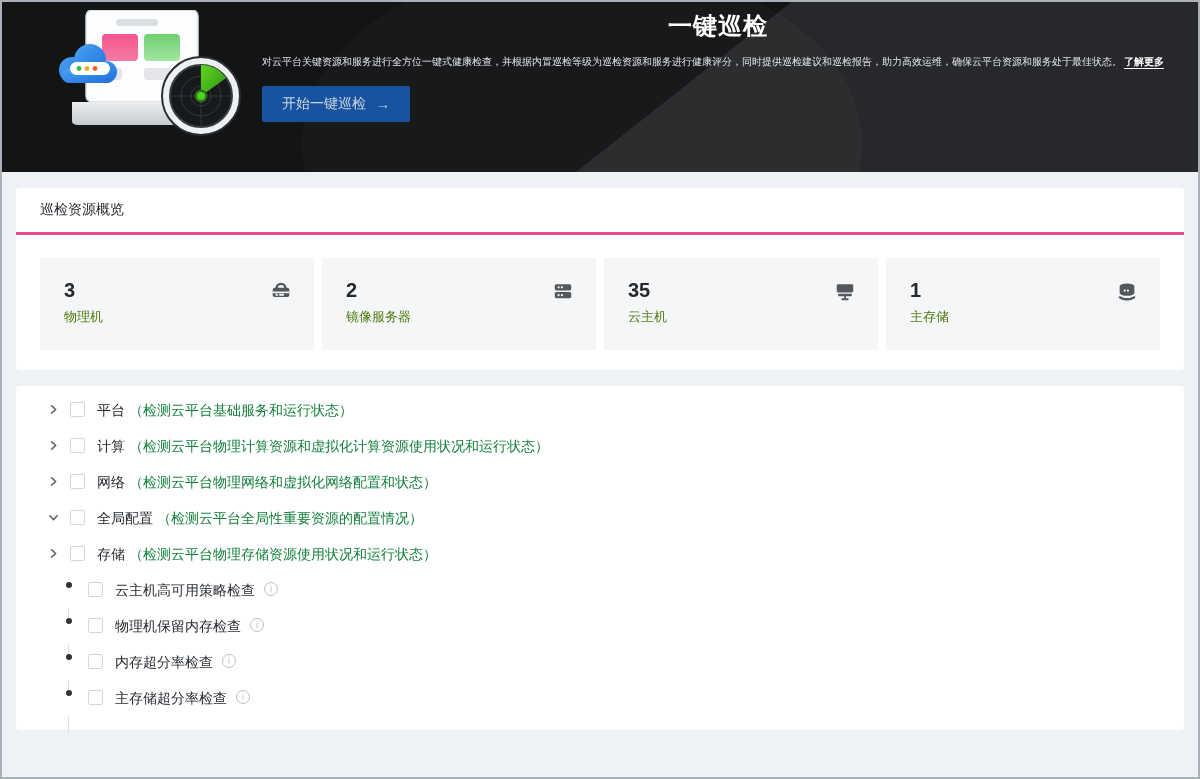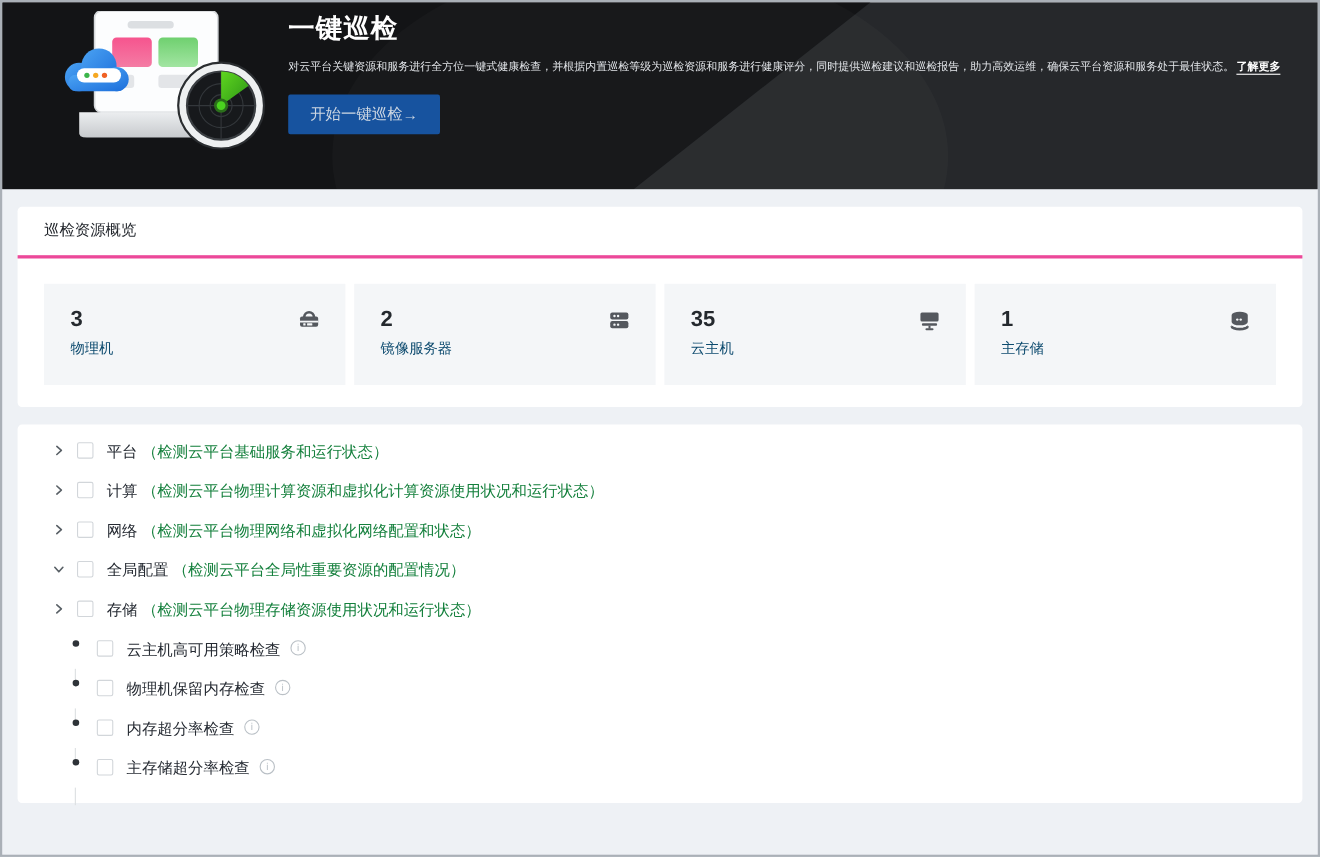--- a/index.html
+++ b/index.html
@@ -17,42 +17,42 @@
   .hero-shade {
     position:absolute; inset:0; background:#131416;
     clip-path:polygon(0 0, 66% 0, 48% 100%, 0 100%);
   }
   .hero-curve {
     position:absolute; left:300px; top:-40px; width:560px; height:360px;
     border-radius:50%; background:rgba(255,255,255,0.025);
   }
   .hero-art { position:relative; margin:8px 0 0 52px; width:192px; height:128px; flex:0 0 auto; }
   .hero-body { position:relative; margin-left:16px; padding-top:8px; width:912px; }
-  .hero-title { color:#ffffff; font-size:24px; font-weight:bold; letter-spacing:1px; margin-bottom:10px; }
+  .hero-title { color:#ffffff; font-size:24px; font-weight:bold; letter-spacing:1px; margin-bottom:10px;text-align:center; }
   .hero-desc { color:#e2e5e9; font-size:10px; line-height:20px; }
   .learn-more { color:#ffffff; font-weight:bold; text-decoration:underline; text-underline-offset:3px; cursor:pointer; margin-left:2px; }
   .start-btn {
-    margin-top:14px; display:inline-flex; align-items:center; 
+    margin-top:14px; display:inline-flex; align-items:center; gap:10px;
     background:#17539f; color:#ccd6e2; border:none; border-radius:2px;
     font-size:14px; padding:9px 20px; cursor:pointer; font-family:inherit;
   }
   .start-btn .arrow { font-size:14px; }
   
   .panel { background:#fff; border-radius:4px; margin:16px 14px 0 14px; }
   .panel-head {
     height:47px; display:flex; align-items:center; justify-content:space-between;
     padding:0 24px; border-bottom:3px solid #ec4899;
     font-size:14px; color:#1f2329; font-weight:500;
   }
   .search-link { display:inline-flex; align-items:center; gap:5px; color:#2563e8; font-size:14px; font-weight:400; cursor:pointer; text-decoration:none; }
   
   .cards { display:flex; gap:8px; padding:23px 24px 20px 24px; }
   .card { position:relative; flex:1 1 0; height:92px; background:#f4f6f8; padding:20px 24px; }
   .card-num { font-size:20px; color:#24292e; font-weight:600; line-height:24px; }
-  .card-label { font-size:13px; color:#0c4a6e; margin-top:6px; }
+  .card-label { font-size:13px; color:#4d7c0f; margin-top:6px; }
   .card-icon { position:absolute; top:22px; right:22px; width:22px; height:22px; color:#54585e; }
   .card-icon svg { width:22px; height:22px; display:block; }
   
   .tree { padding:16px 24px 4px 24px; }
   .tree-row { display:flex; height:36px; position:relative; }
   .tree-row.group { padding-left:6px; }
   .tree-row.child { padding-left:26px; }
   .caret { width:14px; height:14px; display:inline-flex; align-items:center; justify-content:center; color:#596066; cursor:pointer; flex:0 0 auto; }
   .caret svg { width:11px; height:11px; }
   .caret.down svg { transform:rotate(90deg); }

